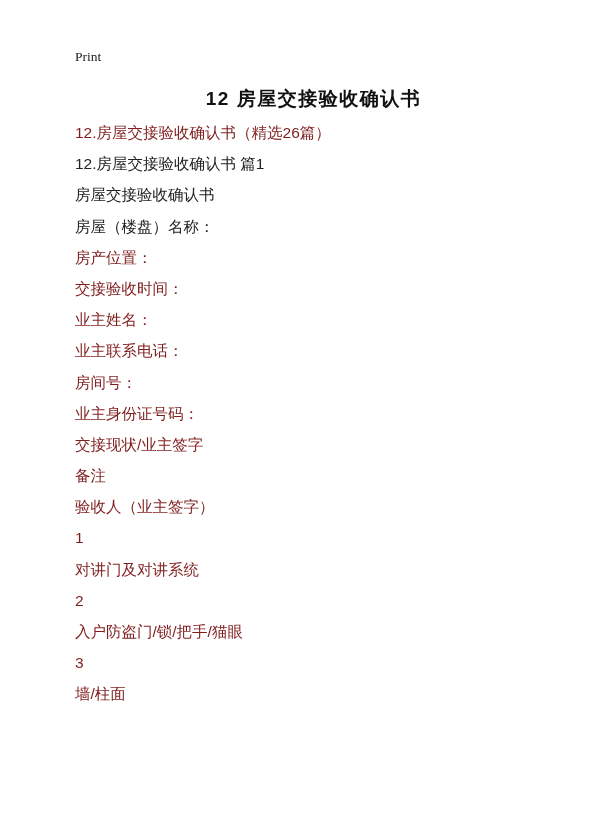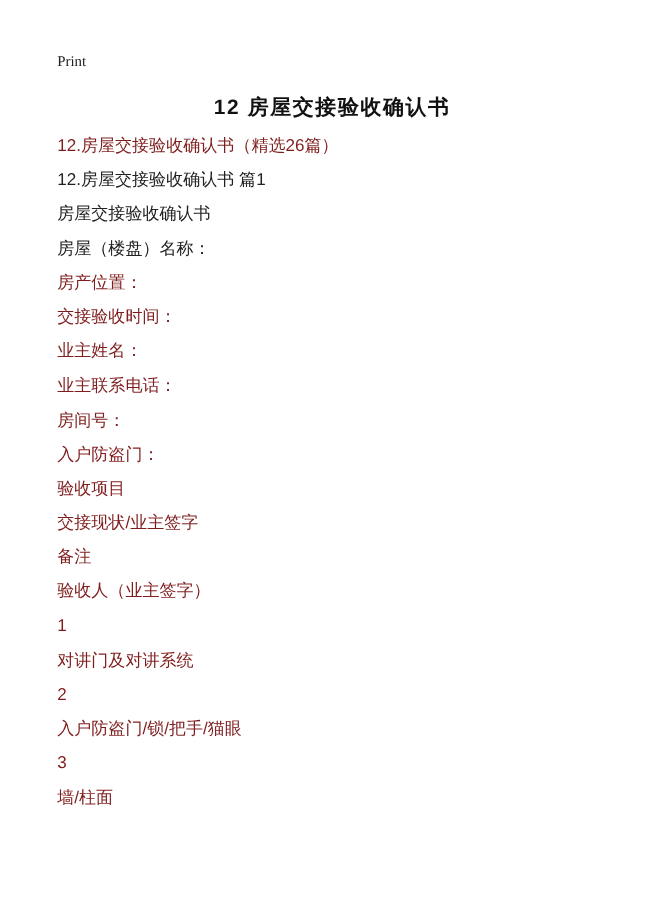--- a/index.html
+++ b/index.html
@@ -10,21 +10,21 @@
   body {
     width: 600px;
     height: 828px;
     overflow: hidden;
     font-family: "Liberation Sans", "DejaVu Sans", sans-serif;
   }
   .page {
     box-sizing: border-box;
     width: 600px;
     height: 822px;
-    padding: 47px 48px 0 52px;
+    padding: 47px 48px 0 75px;
     background: #ffffff;
   }
   .print-link {
     display: inline-block;
     font-family: "Liberation Serif", "DejaVu Serif", serif;
     font-size: 13.5px;
     line-height: 14px;
     color: #222222;
     cursor: pointer;
     text-decoration: none;
@@ -65,22 +65,21 @@
   <div class="doc-body">
     <p class="line">12.房屋交接验收确认书（精选26篇）</p>
     <p class="line b">12.房屋交接验收确认书 篇1</p>
     <p class="line b">房屋交接验收确认书</p>
     <p class="line b">房屋（楼盘）名称：</p>
     <p class="line">房产位置：</p>
     <p class="line">交接验收时间：</p>
     <p class="line">业主姓名：</p>
     <p class="line">业主联系电话：</p>
     <p class="line">房间号：</p>
-    <p class="line">入户防盗门：</p>
-    <p class="line">验收项目</p>
+    <p class="line">业主身份证号码：</p>
     <p class="line">交接现状/业主签字</p>
     <p class="line">备注</p>
     <p class="line">验收人（业主签字）</p>
     <p class="line">1</p>
     <p class="line">对讲门及对讲系统</p>
     <p class="line">2</p>
     <p class="line">入户防盗门/锁/把手/猫眼</p>
     <p class="line">3</p>
     <p class="line">墙/柱面</p>
   </div>

